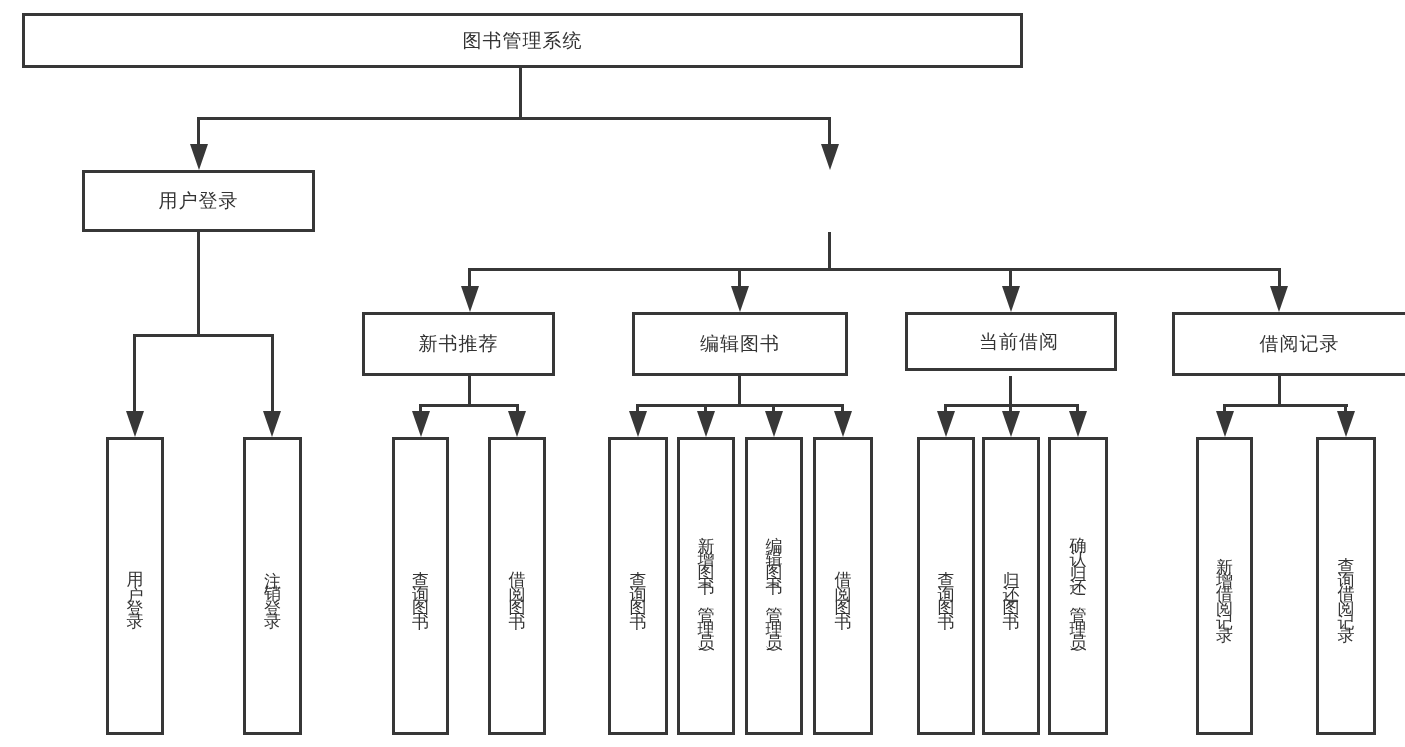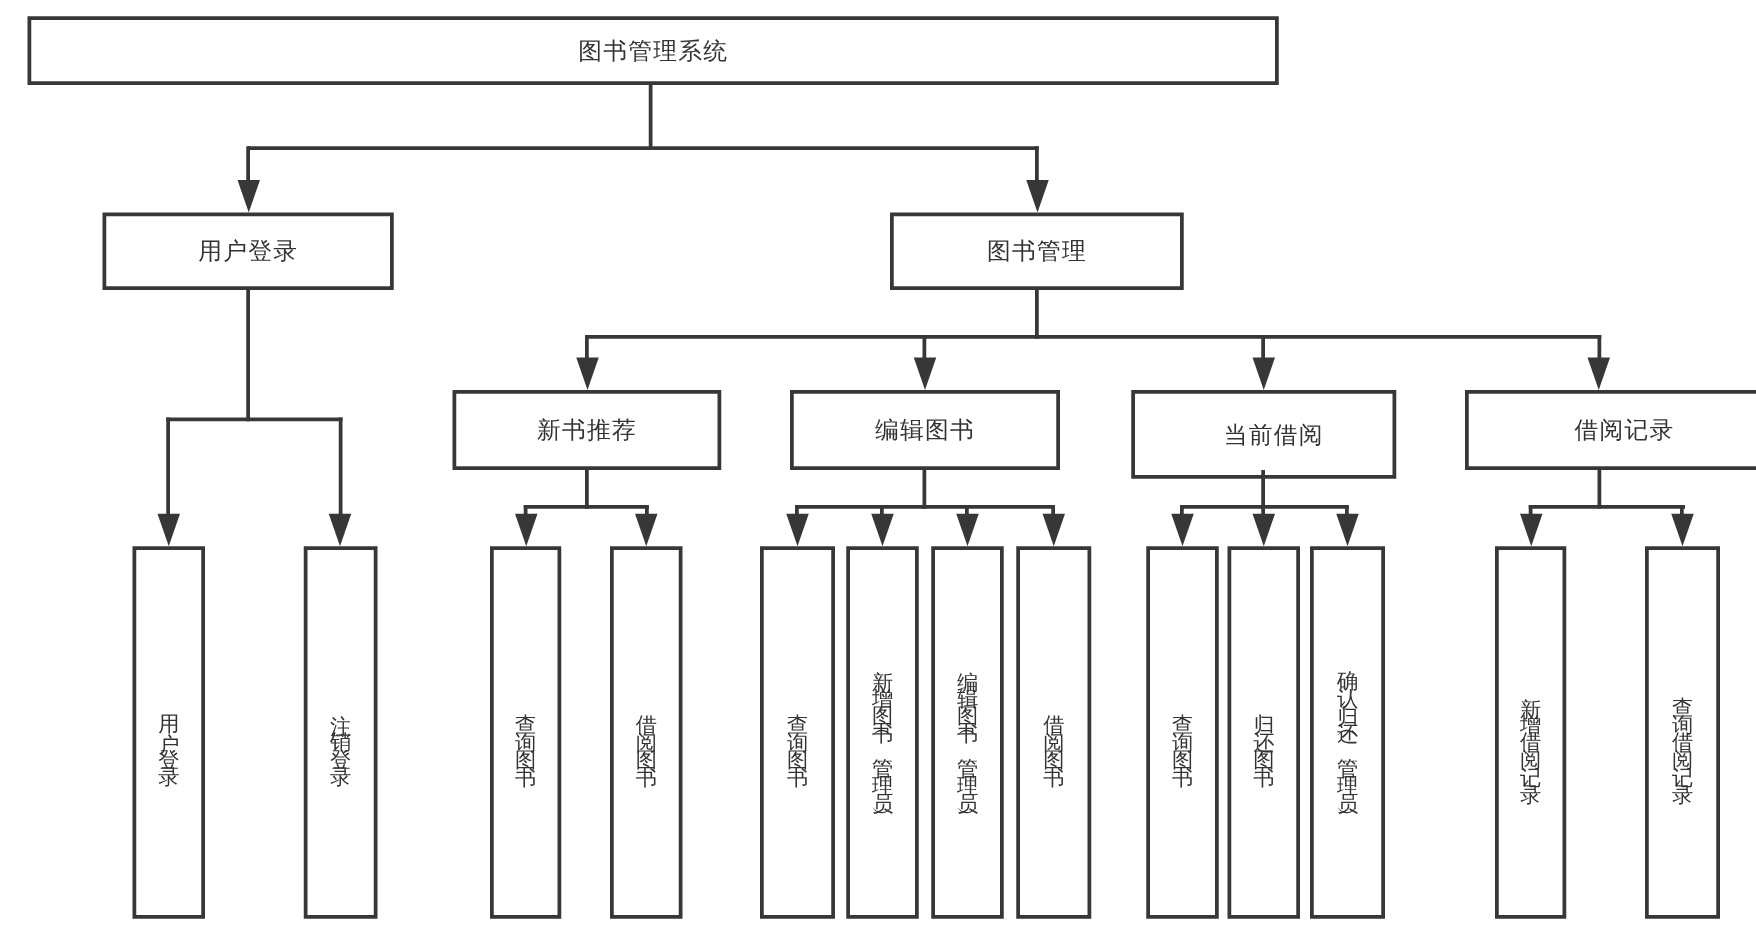--- a/index.html
+++ b/index.html
@@ -63,49 +63,46 @@
   <div class="line" style="left:519px;top:68px;width:3px;height:51px;"></div>
   <div class="line" style="left:198px;top:117px;width:633px;height:3px;"></div>
   <div class="line" style="left:197px;top:117px;width:3px;height:30px;"></div>
   <div class="line" style="left:828px;top:117px;width:3px;height:30px;"></div>
   <div class="arrow" style="left:190px;top:144px;"></div>
   <div class="arrow" style="left:821px;top:144px;"></div>
 
   <div class="box h-box" style="left:82px;top:170px;width:233px;height:62px;">
     <span>用户登录</span>
   </div>
-  <div class="box h-box" style="left:712px;top:170px;width:235px;height:62px;">
-    <span>图书管理</span>
-  </div>
 
   <div class="line" style="left:197px;top:232px;width:3px;height:105px;"></div>
   <div class="line" style="left:133px;top:334px;width:141px;height:3px;"></div>
   <div class="line" style="left:133px;top:334px;width:3px;height:80px;"></div>
   <div class="line" style="left:271px;top:334px;width:3px;height:80px;"></div>
   <div class="arrow" style="left:126px;top:411px;"></div>
   <div class="arrow" style="left:263px;top:411px;"></div>
 
   <div class="line" style="left:828px;top:232px;width:3px;height:39px;"></div>
   <div class="line" style="left:468px;top:268px;width:813px;height:3px;"></div>
   <div class="line" style="left:468px;top:268px;width:3px;height:22px;"></div>
   <div class="line" style="left:738px;top:268px;width:3px;height:22px;"></div>
   <div class="line" style="left:1009px;top:268px;width:3px;height:22px;"></div>
   <div class="line" style="left:1278px;top:268px;width:3px;height:22px;"></div>
   <div class="arrow" style="left:461px;top:286px;"></div>
   <div class="arrow" style="left:731px;top:286px;"></div>
   <div class="arrow" style="left:1002px;top:286px;"></div>
   <div class="arrow" style="left:1270px;top:286px;"></div>
 
-  <div class="box h-box" style="left:362px;top:312px;width:215px;height:64px;align-items:center;">
+  <div class="box h-box" style="left:362px;top:312px;width:193px;height:64px;align-items:center;">
     <span>新书推荐</span>
   </div>
   <div class="box h-box" style="left:632px;top:312px;width:216px;height:64px;">
     <span>编辑图书</span>
   </div>
-  <div class="box h-box" style="left:905px;top:312px;width:212px;height:71px;padding-left:16px;">
+  <div class="box h-box" style="left:905px;top:312px;width:212px;height:59px;padding-left:16px;">
     <span>当前借阅</span>
   </div>
   <div class="box h-box" style="left:1172px;top:312px;width:255px;height:64px;">
     <span>借阅记录</span>
   </div>
 
   <div class="line" style="left:468px;top:376px;width:3px;height:31px;"></div>
   <div class="line" style="left:419px;top:404px;width:100px;height:3px;"></div>
   <div class="line" style="left:419px;top:404px;width:3px;height:12px;"></div>
   <div class="line" style="left:516px;top:404px;width:3px;height:12px;"></div>

